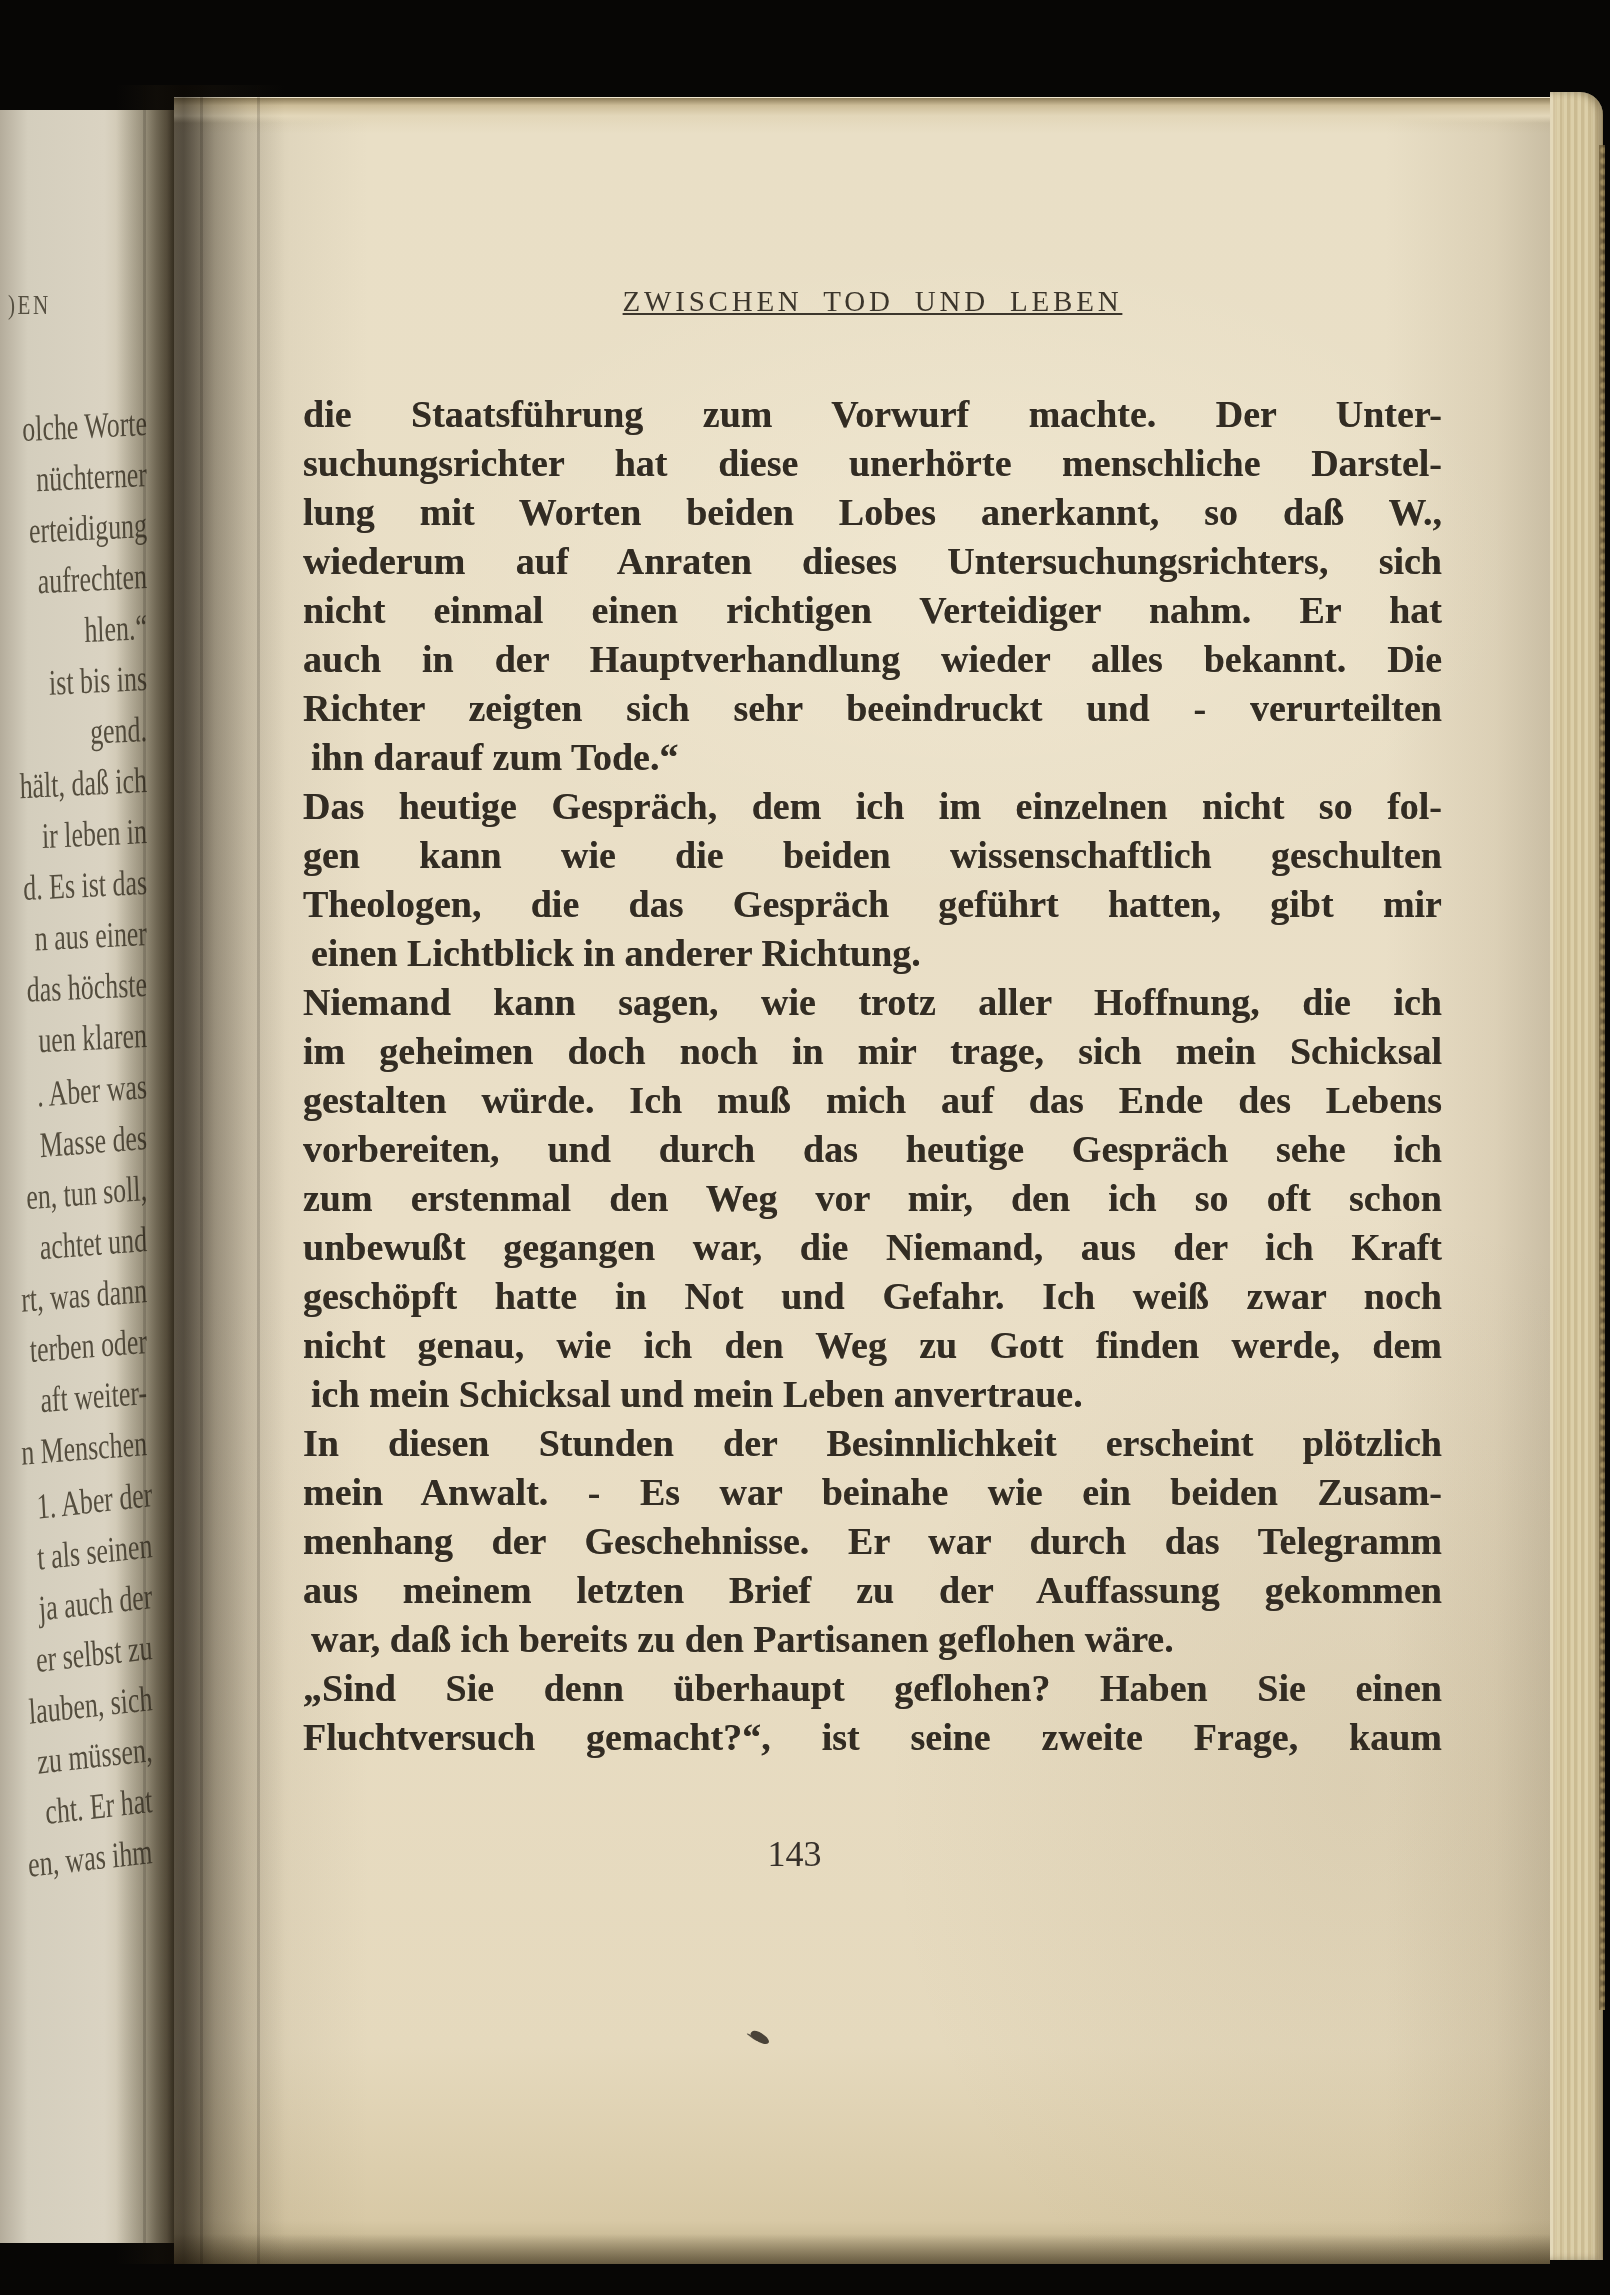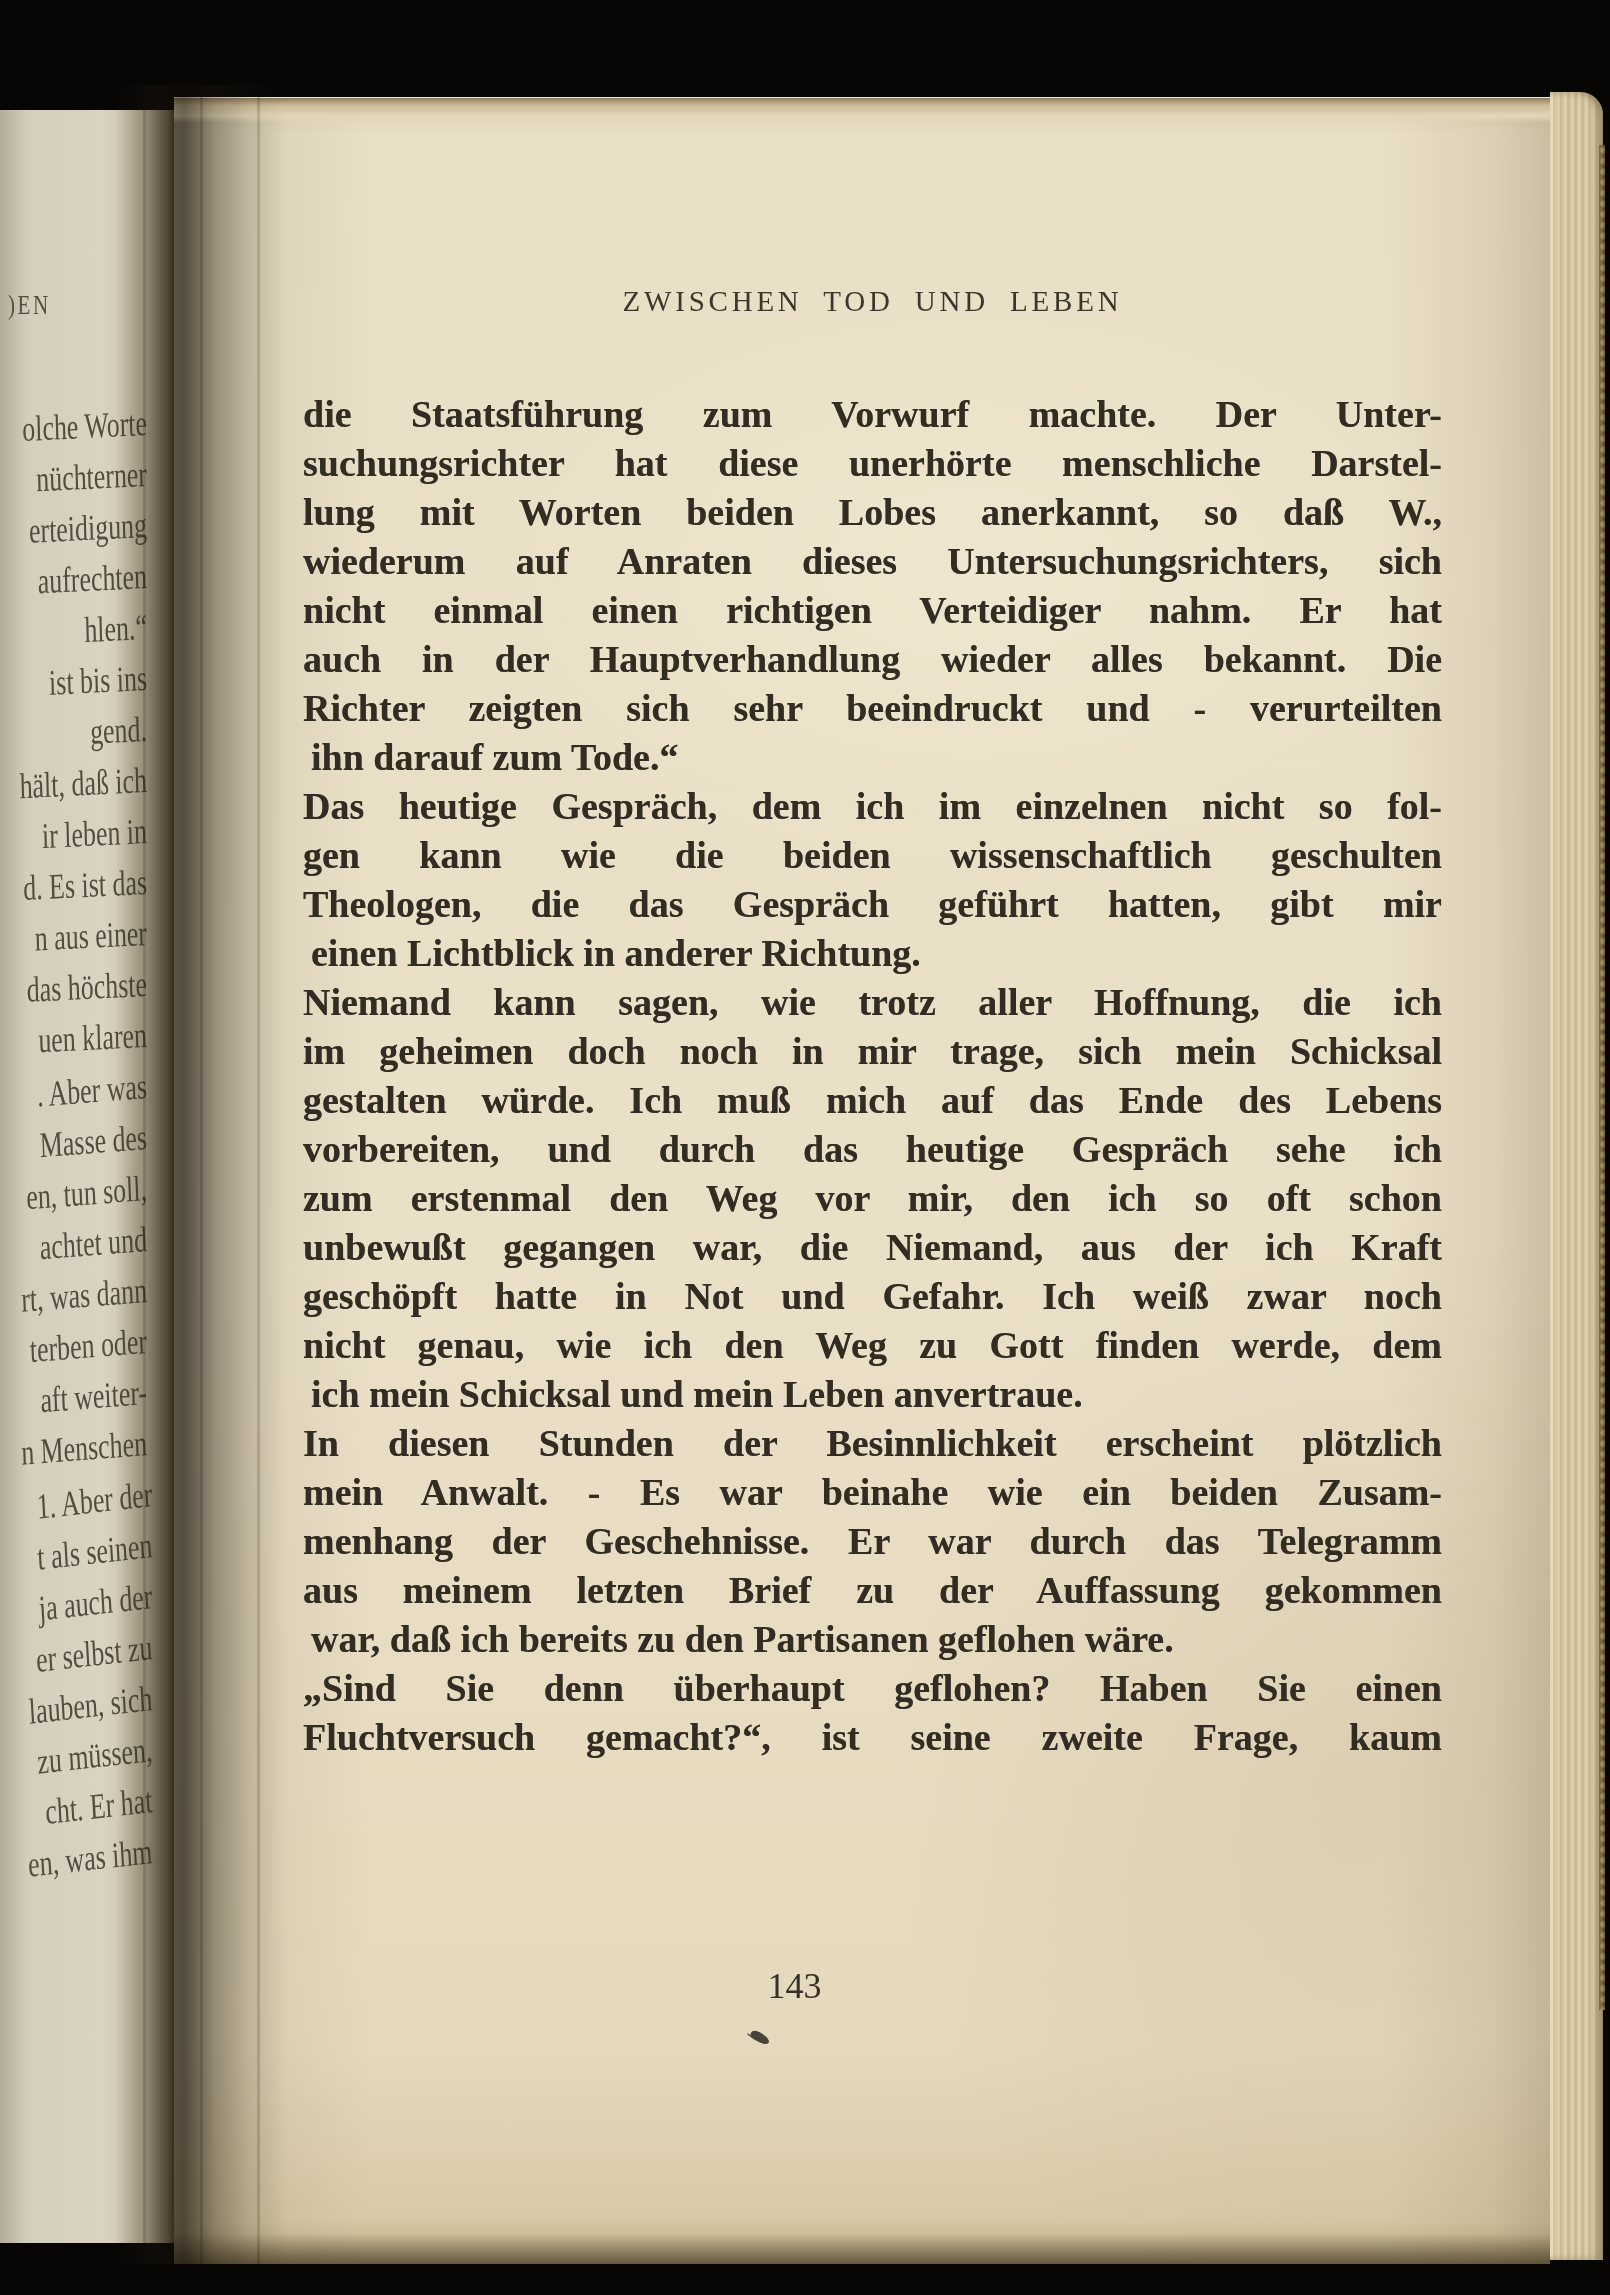--- a/index.html
+++ b/index.html
@@ -57,32 +57,32 @@
     background:linear-gradient(0deg, rgba(38,28,13,0.55), rgba(38,28,13,0));
   }
   .page-top-edge {
     position:absolute; left:0; top:0; width:100%; height:25px;
     border-top:1.8px solid #f1e7cf;
     background:linear-gradient(180deg,#8c7c59 0%,#cdbd99 30%,#e3d7ba 72%,rgba(227,215,186,0) 100%);
   }
 
   .running-header {
     position:absolute; left:129px; top:188px; width:1139px; text-align:center;
-    font-size:29px; letter-spacing:0.13em; word-spacing:0.35em; color:#3c362c;
+    font-size:29px; letter-spacing:0.13em; word-spacing:0.35em; color:#3c362c;text-decoration:underline;
   }
 
   .body-text {
     position:absolute; left:129px; top:293px; width:1139px;
     font-size:38px; color:#322c23; text-shadow:0 0 0.4px rgba(50,44,35,0.55);
   }
   .line { height:49px; line-height:49px; text-align:justify; text-align-last:justify; overflow:visible;font-weight:bold; }
   .line.endline { text-align-last:left;margin-left:8px; }
 
   .page-number {
-    position:absolute; left:129px; top:1868px; width:1139px; text-align:center;
+    position:absolute; left:129px; top:1736px; width:1139px; text-align:center;
     font-size:36px; color:#36302a; transform:translateX(-78px);
   }
 
   .ink-smudge {
     position:absolute; left:576px; top:1936px; width:19.6px; height:9px;
     background:#4a4338; border-radius:60% 40% 70% 30%;
     transform:rotate(38deg);
     box-shadow:-6.2px 4.4px 0 -3.6px #5a5347;
   }
 

